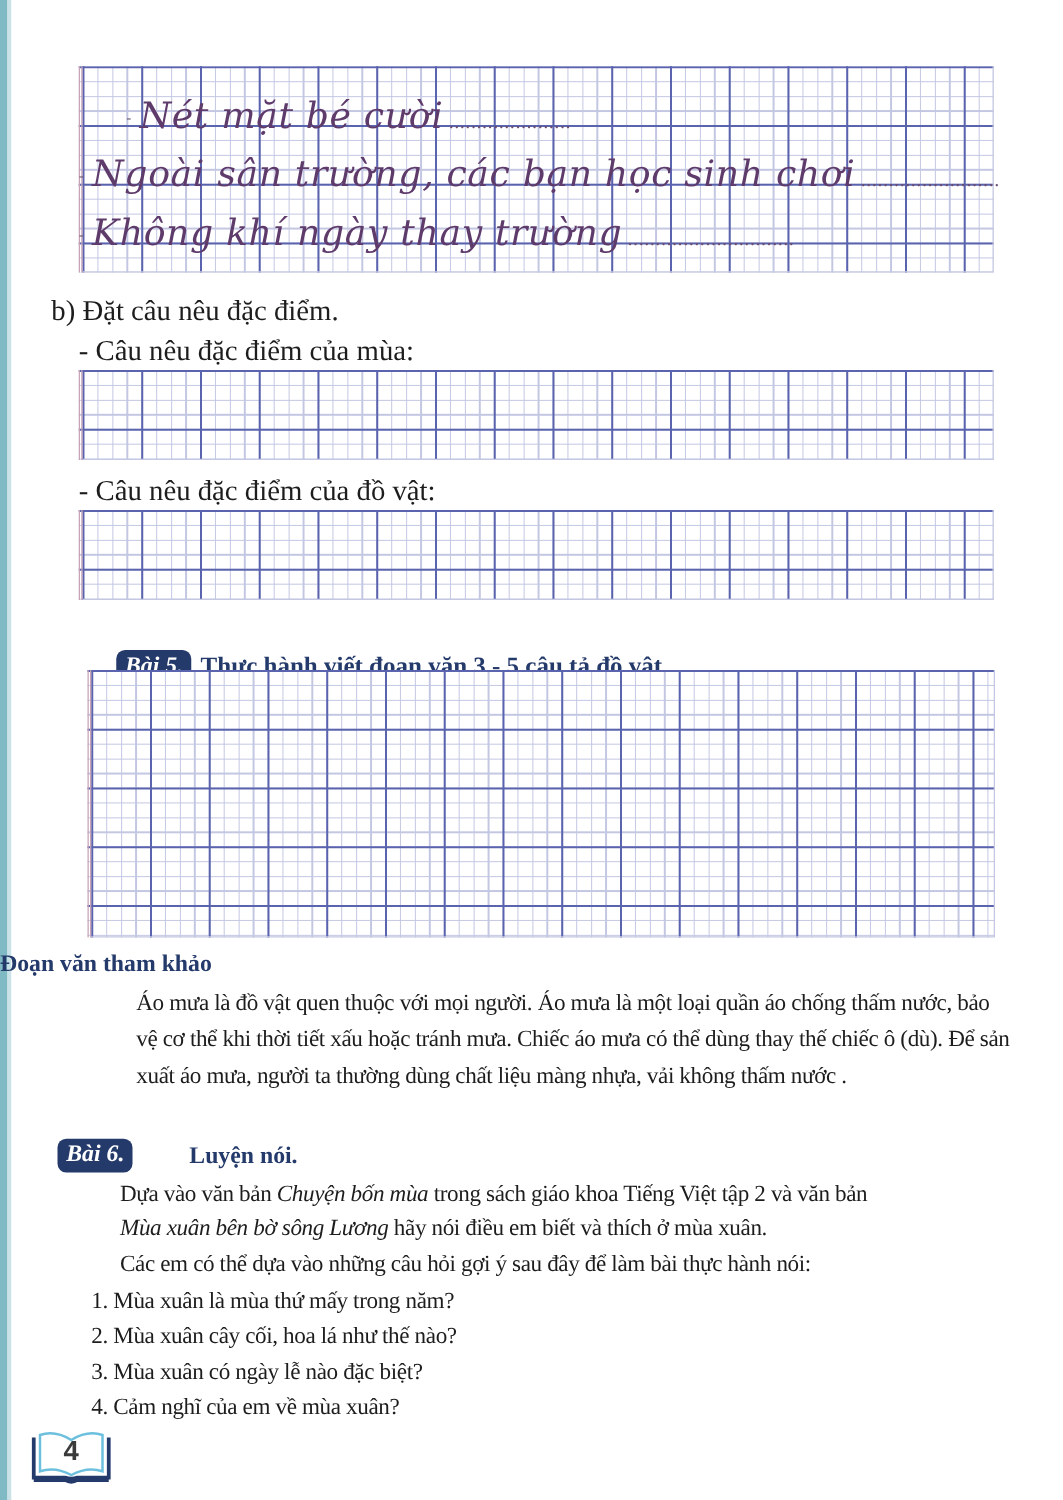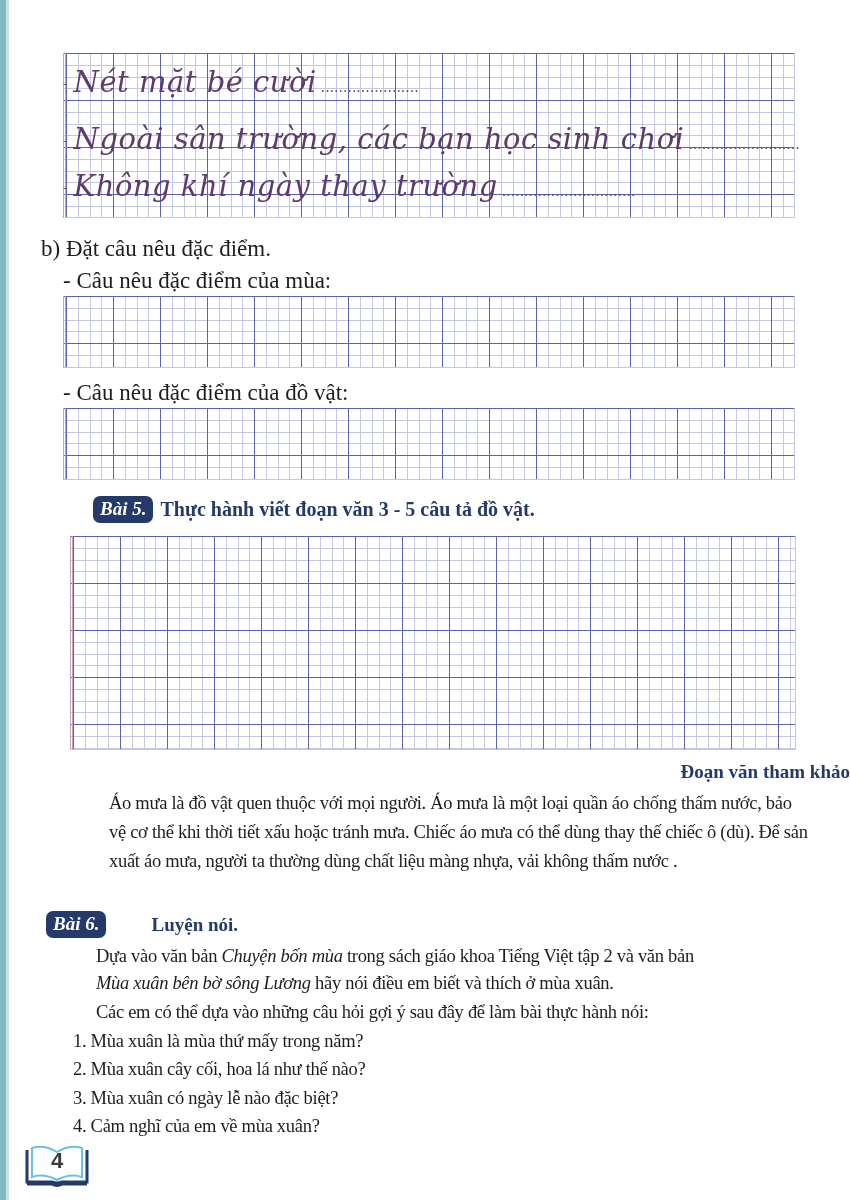--- a/index.html
+++ b/index.html
@@ -19,37 +19,37 @@
   }
   #grid-top   { left: 63px; top: 53px;  width: 729px; height: 165px; }
   #grid-mua   { left: 63px; top: 296px; width: 729px; height: 72px; }
   #grid-dovat { left: 63px; top: 408px; width: 729px; height: 72px; }
   #grid-bai5  { left: 70px; top: 536px; width: 723px; height: 214px; }
 
   .hw { position: absolute; left: 63px; font-family: "DejaVu Serif", serif; font-style: italic;
         font-size: 29px; color: #5e3b6b; letter-spacing: 0.5px; white-space: nowrap; }
   .hw .dash { font-size: 12px; color: #6b5a70; margin-right: 6px; vertical-align: middle; font-style: normal; }
   .hw .dots { color: #6b4c70; font-size: 14px; letter-spacing: 0; font-style: normal; margin-left: 4px; }
-  #hw-1 { top: 65px; }
+  #hw-1 { top: 75px; padding-left: 38px; }
   #hw-2 { top: 122px; }
   #hw-3 { top: 169px; }
 
   .txt { position: absolute; font-size: 23px; white-space: nowrap; }
   #b-label { left: 41px; top: 236px; }
   #mua-label { left: 63px; top: 268px; }
   #dovat-label { left: 63px; top: 380px; }
 
   .bai { position: absolute; display: flex; align-items: center; }
   .bai .badge { background: #243a6b; color: #fff; font-weight: bold; font-style: italic;
                 border-radius: 7px; padding: 2px 7px 3px 7px; font-size: 19px; margin-right: 7px; }
   .bai .title { font-weight: bold; color: #243a6b; font-size: 20px; text-align: right; }
-  #bai5 { left: 45px; top: 496px; padding-left: 48px; }
+  #bai5 { left: 45px; top: 520px; padding-left: 48px; }
   #bai6 { left: 46px; top: 911px; gap: 22px; }
 
-  #ref-title { position: absolute; left: 0; width: 850px; top: 761px; text-align: right;
+  #ref-title { position: absolute; left: 0; width: 850px; top: 761px; text-align: left;
                font-weight: bold; color: #243a6b; font-size: 19px; }
   .para { position: absolute; left: 73px; width: 700px; font-size: 18.5px; line-height: 29px;
           font-family: "Liberation Serif", serif; letter-spacing: -0.3px; margin-left: 36px; }
   #ref-para { top: 789px; }
   .p6 { position: absolute; font-size: 18.5px; white-space: nowrap; letter-spacing: -0.3px; }
   #p6-1 { left: 96px; top: 946px; }
   #p6-2 { left: 96px; top: 973px; }
   #p6-3 { left: 96px; top: 1002px; }
   #q1 { left: 73px; top: 1031px; }
   #q2 { left: 73px; top: 1059px; }

